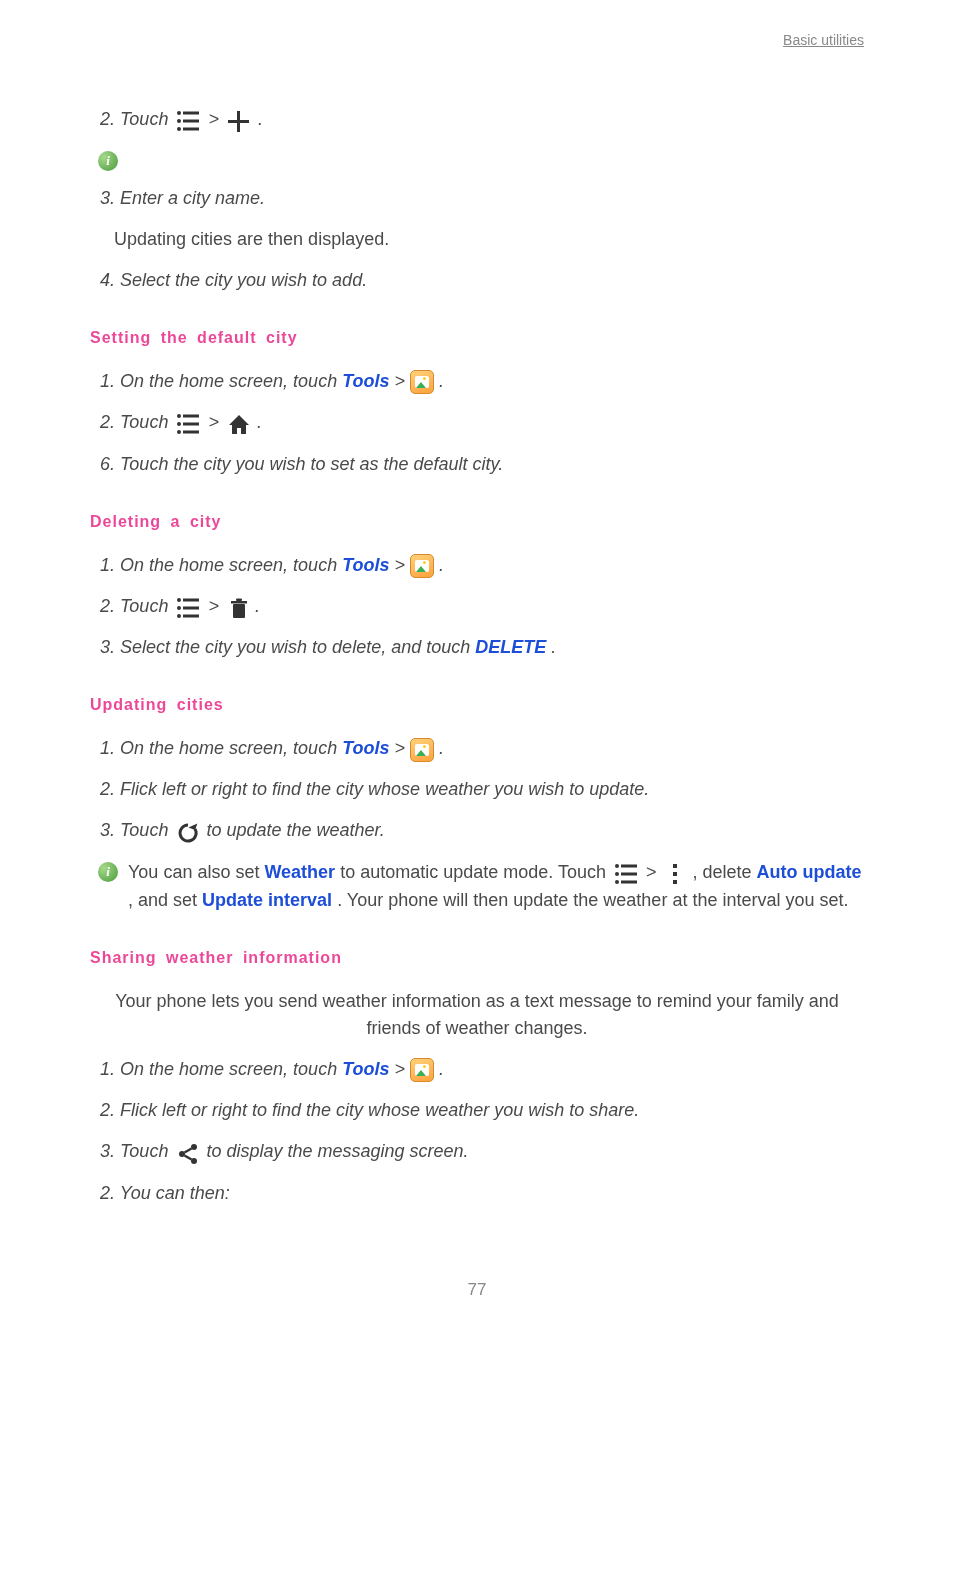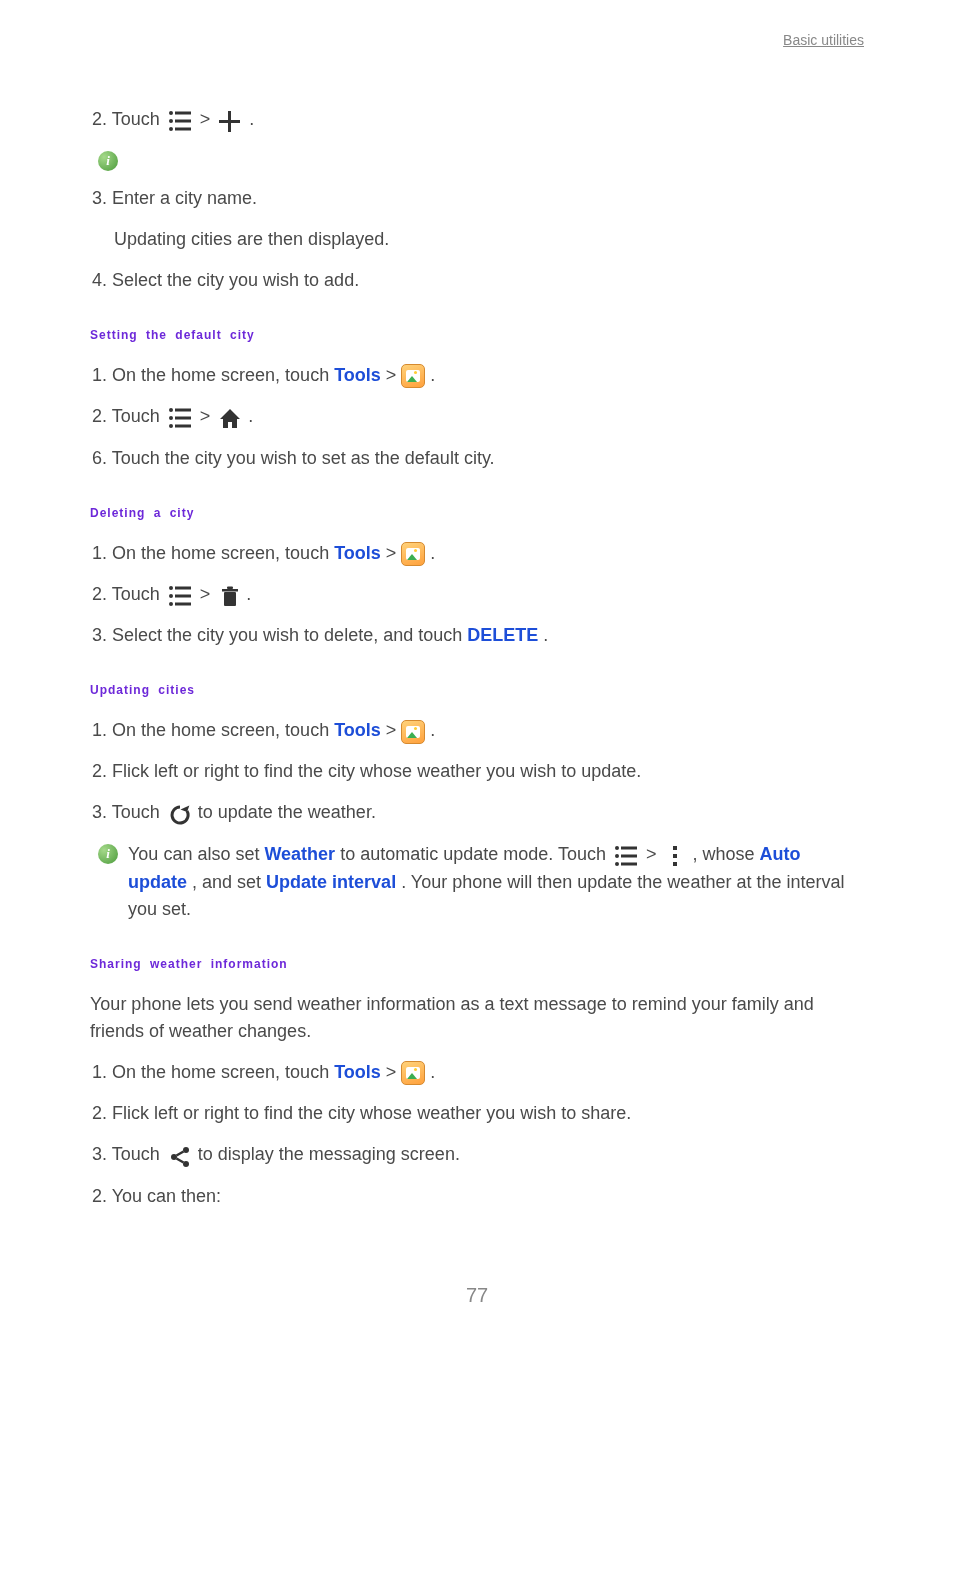--- a/index.html
+++ b/index.html
@@ -14,37 +14,39 @@
     padding: 30px 90px 0 90px;
   }
   .header {
     text-align: right;
     color: #888;
     font-size: 14px;
     margin-bottom: 55px;
     text-decoration: underline;
   }
   .section-heading {
-    color: #6d28d9;
+    color: #ec4899;
     font-weight: 600;
-    font-size: 12px;
+    font-size: 16px;
     letter-spacing: 1px;
     margin-top: 32px;
     margin-bottom: 18px;
     word-spacing: 4px;
   }
   .step {
-    margin: 14px 0;
+    margin: 14px 8px;
     padding-left: 2px;
+    font-style: italic;
   }
   .substep {
     margin: 10px 0 10px 24px;
   }
   .para {
     margin: 7px 0;
+    text-align: center;
   }
   .note {
     display: flex;
     align-items: flex-start;
     margin: 14px 0 14px 8px;
   }
   .note-body {
     margin-left: 10px;
   }
   .info-badge {
@@ -60,21 +62,21 @@
     font-family: Georgia, serif;
     font-size: 13px;
     flex-shrink: 0;
     margin-top: 3px;
   }
   .bold { font-weight: 700; color: #1d4ed8; }
   .page-num {
     text-align: center;
     color: #888;
     margin-top: 70px;
-    font-size: 20px;
+    font-size: 17px;
   }
   .icon {
     display: inline-block;
     vertical-align: middle;
     margin: 0 3px;
   }
   svg { vertical-align: middle; }
   .img-icon {
     display:inline-flex; width:24px; height:24px;
     border-radius:5px;
@@ -232,21 +234,21 @@
     <span>You can also set </span>
     <span class="bold">Weather</span>
     <span> to automatic update mode. Touch </span>
     <span class="icon"><svg width="24" height="24" fill="#333">
           <use href="#menu-icon-g"></use>
         </svg></span>
     <span> &gt; </span>
     <span class="icon"><svg width="20" height="24" fill="#333">
           <use href="#overflow-icon-g"></use>
         </svg></span>
-    <span> , whose </span>
+    <span> , delete </span>
     <span class="bold">Auto update</span>
     <span>, and set </span>
     <span class="bold">Update interval</span>
     <span>. Your phone will then update the weather at the interval you set.</span>
   </div>
 </div>
 
 <div class="section-heading">Sharing weather information</div>
 <div class="para">Your phone lets you send weather information as a text message to remind your family and friends of weather changes.</div>
 <div class="step">

